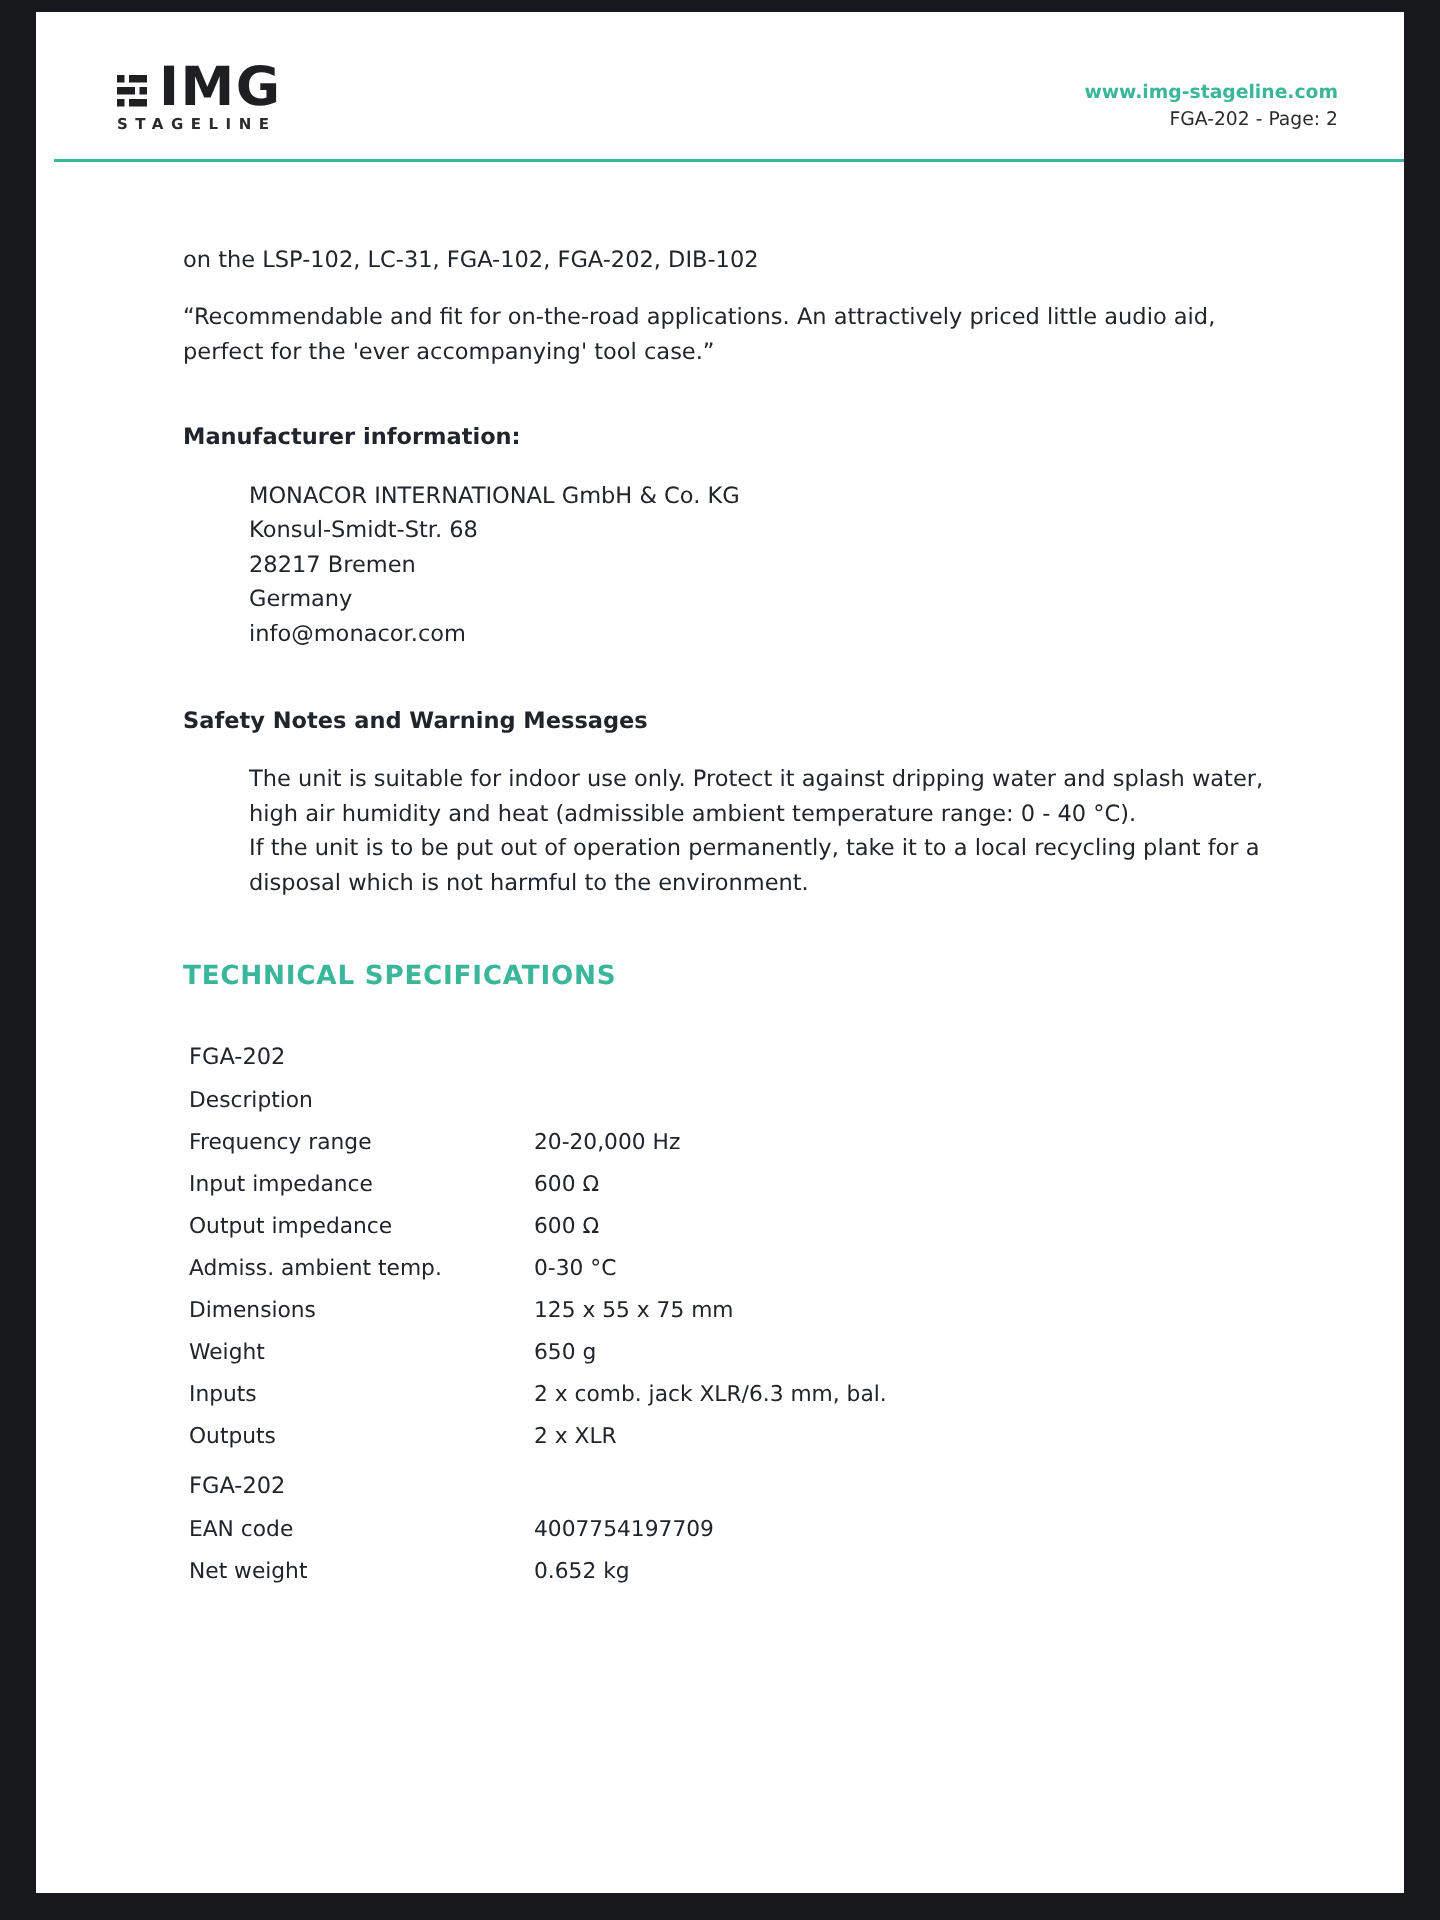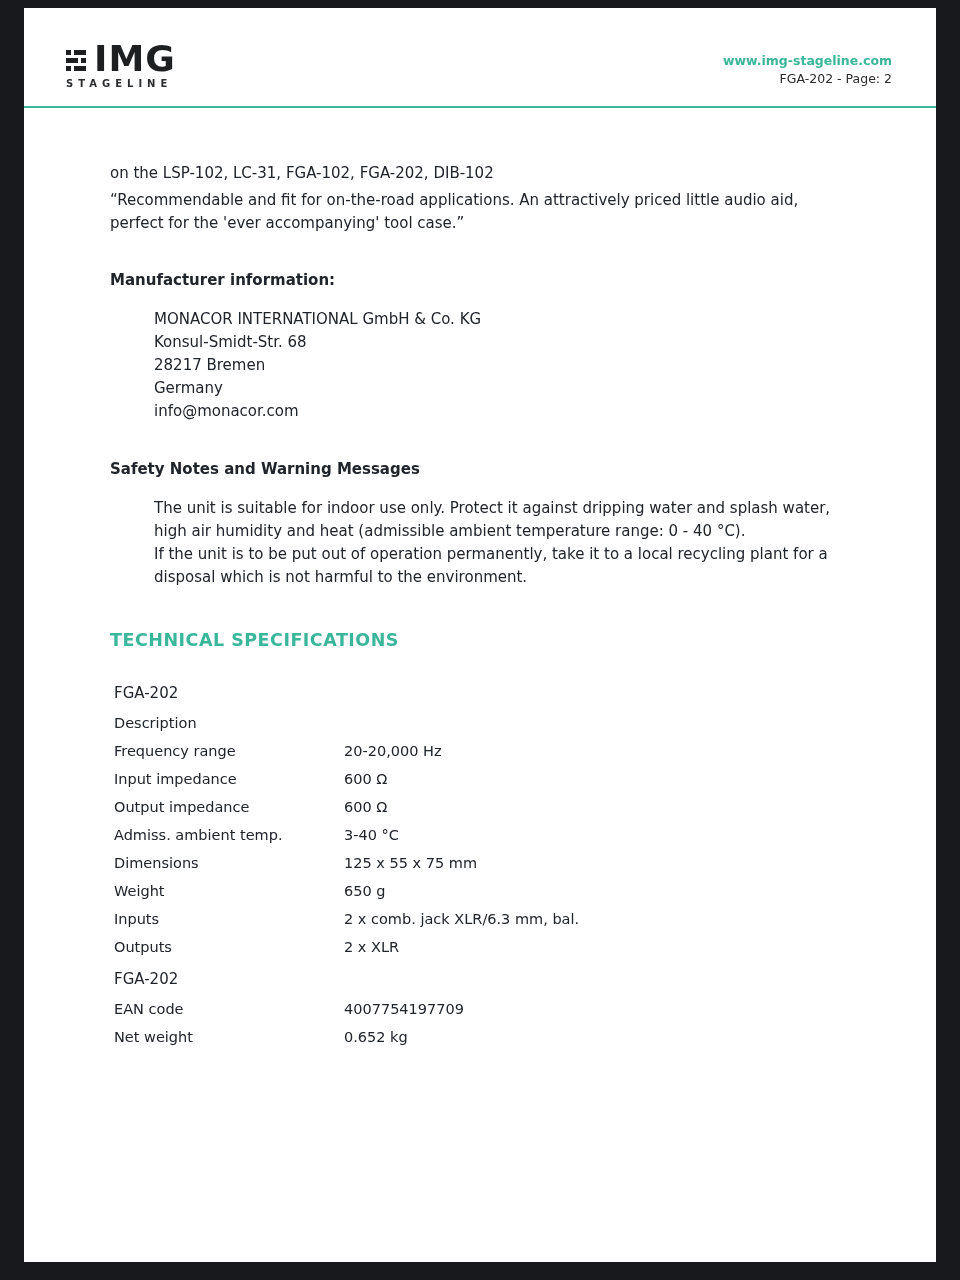--- a/index.html
+++ b/index.html
@@ -9,20 +9,21 @@
     font-family:"DejaVu Sans","Liberation Sans",sans-serif;
     color:#20242b;
     position:relative;
     overflow:hidden;
   }
   .page {
     position:absolute;
     left:24px; top:8px;
     width:912px; height:1254px;
     background:#ffffff;
+    padding-left:12px;
   }
   
   .header {
     position:relative;
     height:100px;
     border-bottom:2px solid #3ab69b;
   }
   .logo {
     position:absolute;
     left:40px; top:36px;
@@ -62,21 +63,21 @@
     margin-top:2px;
     font-size:12.5px;
     color:#2b2b2b;
   }
   
   .content {
     padding:54px 86px 0 86px;
     font-size:15px;
     line-height:23px;
   }
-  .models-line { margin-bottom:4px; }
+  .models-line { margin-bottom:15px; }
   .quote { margin-bottom:34px; }
   .sec-heading {
     font-weight:700;
     font-size:15px;
     margin-bottom:16px;
   }
   .manufacturer { margin-bottom:35px; }
   .plain-lines div { line-height:23px;margin-left:44px; }
   .safety { margin-bottom:40px; }
   .tech-heading {
@@ -175,21 +176,21 @@
             <div class="spec-value">600 Ω</div>
           </div>
 
           <div class="spec-row">
             <div class="spec-label">Output impedance</div>
             <div class="spec-value">600 Ω</div>
           </div>
 
           <div class="spec-row">
             <div class="spec-label">Admiss. ambient temp.</div>
-            <div class="spec-value">3-40 °C</div>
+            <div class="spec-value">0-30 °C</div>
           </div>
 
           <div class="spec-row">
             <div class="spec-label">Dimensions</div>
             <div class="spec-value">125 x 55 x 75 mm</div>
           </div>
 
           <div class="spec-row">
             <div class="spec-label">Weight</div>
             <div class="spec-value">650 g</div>

